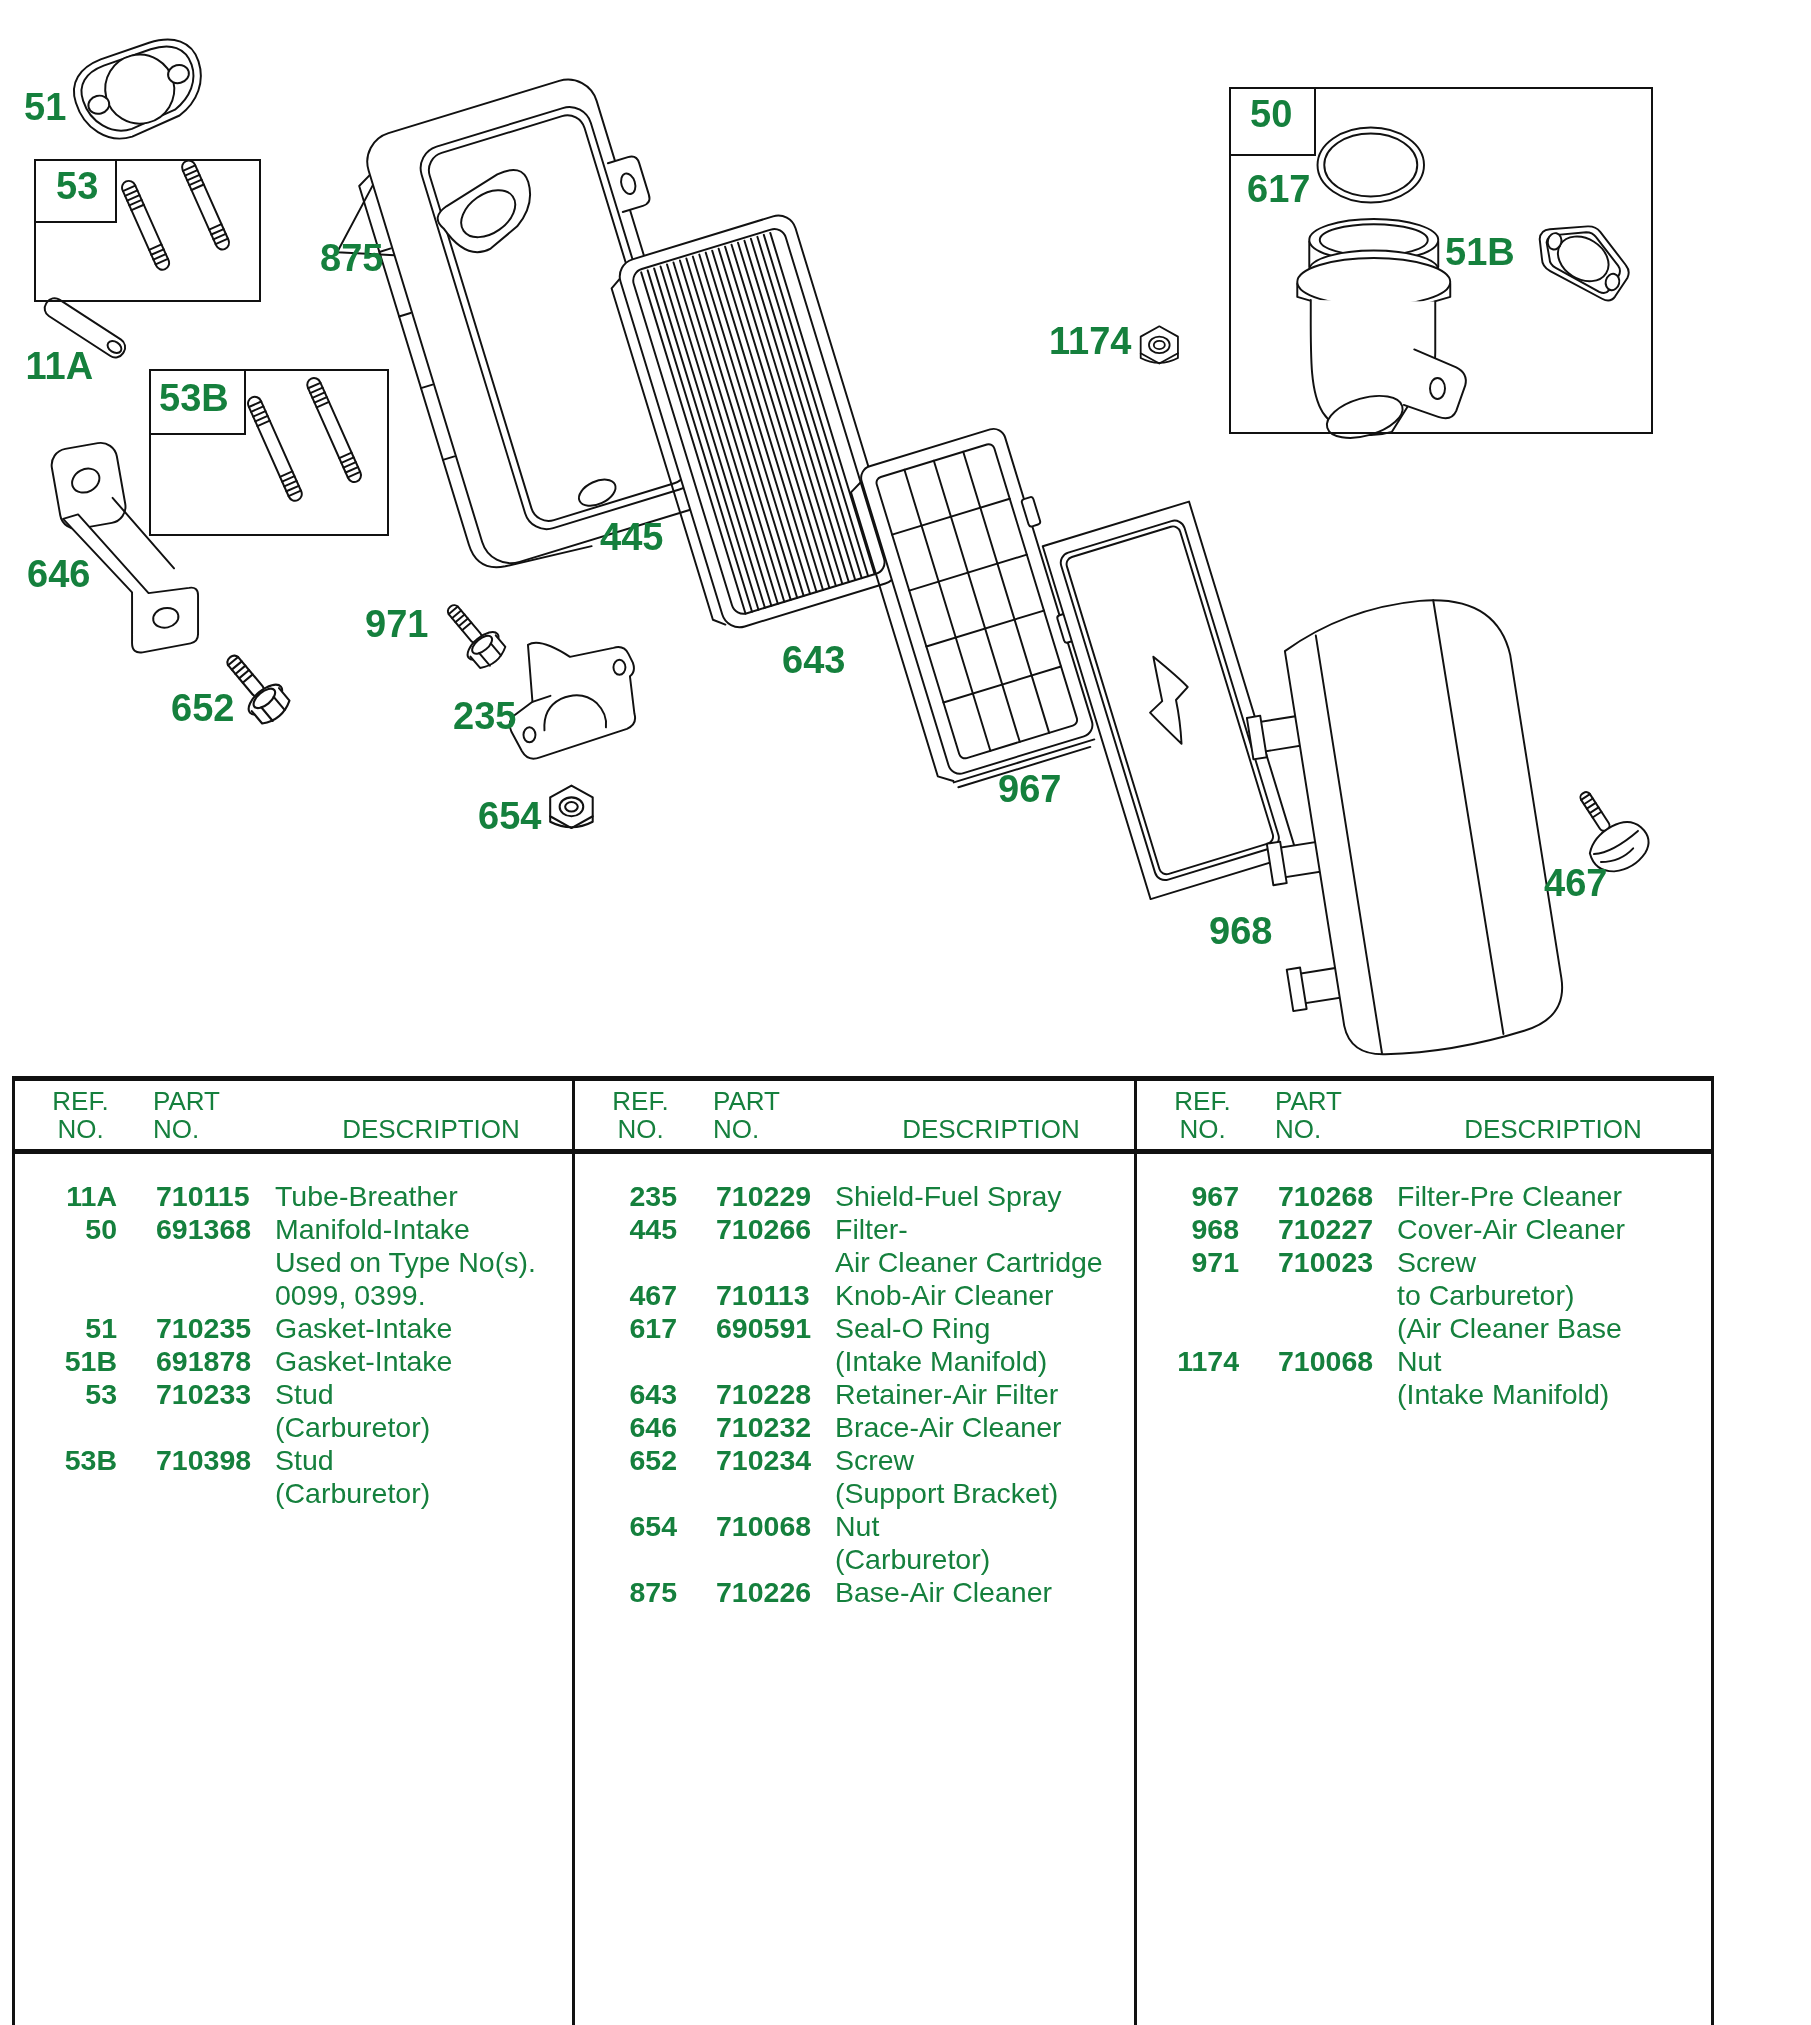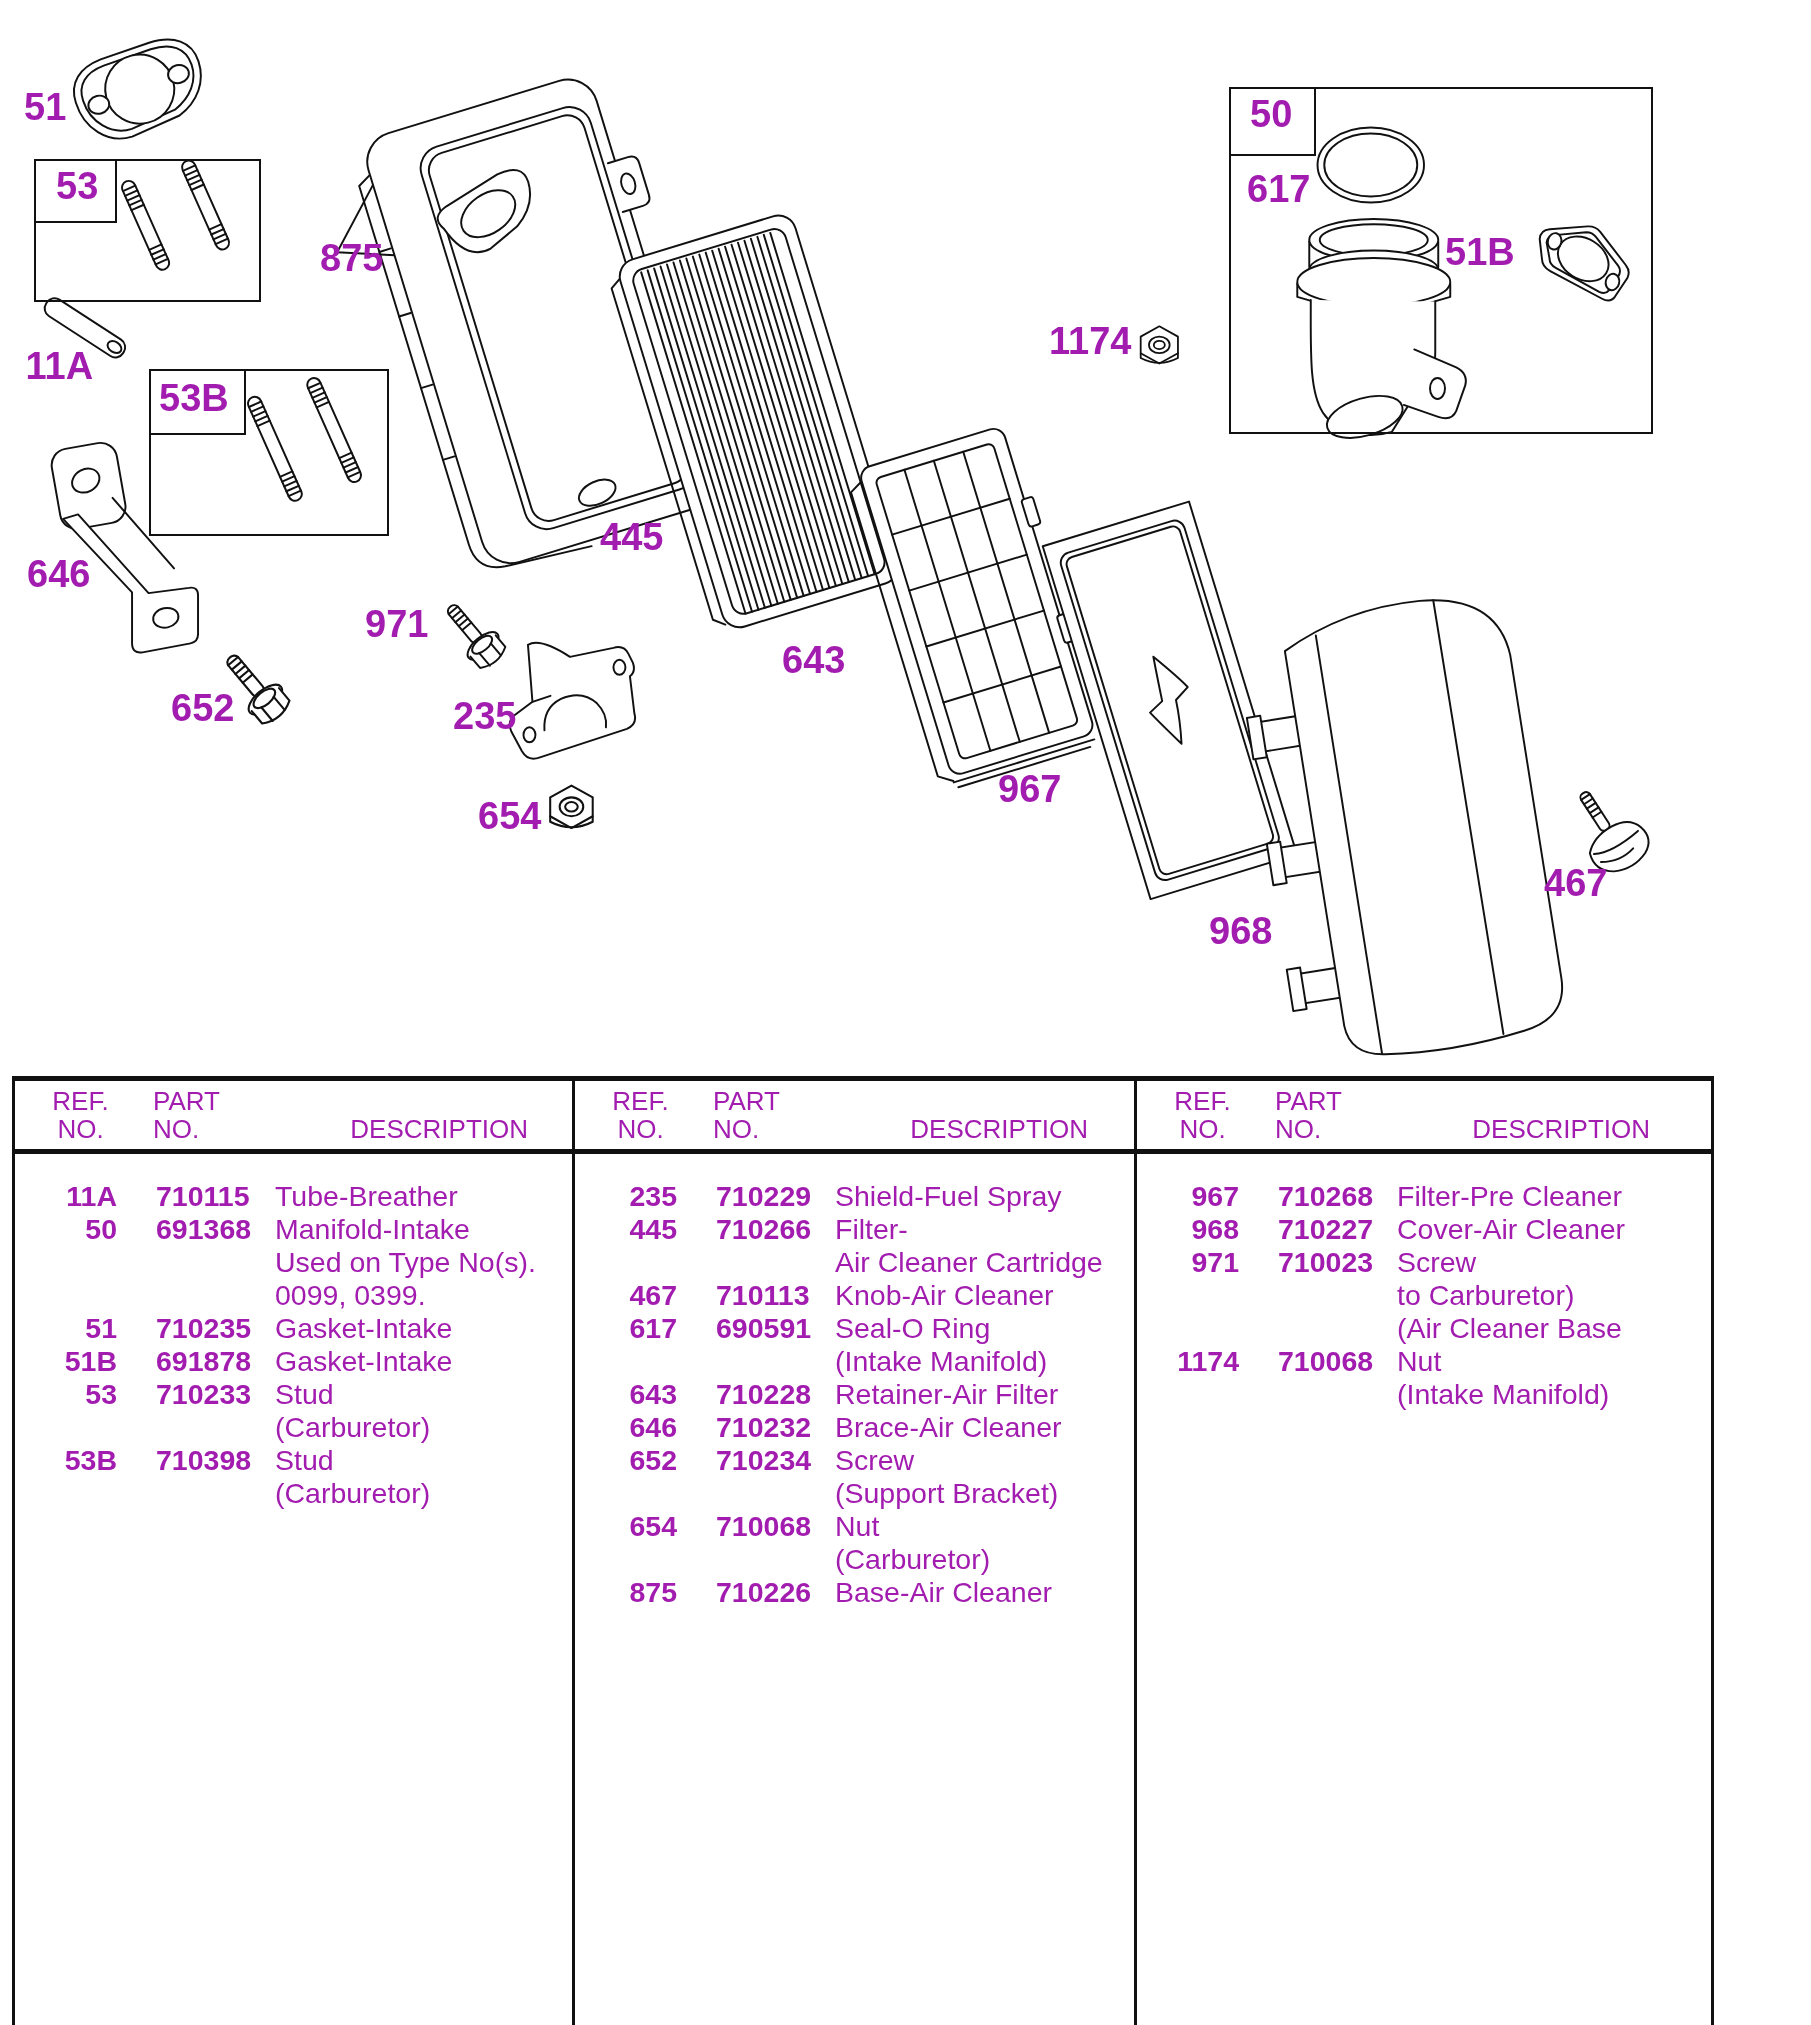--- a/index.html
+++ b/index.html
@@ -1,18 +1,18 @@
 <!DOCTYPE html>
 <html style="font-size:12px"><head>
 <meta charset="utf-8">
 <style>
   html,body { margin:0; padding:0; background:#fff; }
   #page {
     position:relative; width:1811px; height:2025px; background:#fff;
-    font-family:"Liberation Sans","DejaVu Sans",sans-serif; color:#a21caf; overflow:hidden;
+    font-family:"Liberation Sans","DejaVu Sans",sans-serif; color:#15803d; overflow:hidden;
   }
   
   #diagram { position:absolute; left:0; top:0; width:1811px; height:1076px; }
   #diagram-svg { position:absolute; left:0; top:0; }
   #diagram-svg path, #diagram-svg rect, #diagram-svg ellipse, #diagram-svg circle, #diagram-svg line {
     fill:none; stroke:#111; stroke-width:2.6; stroke-linejoin:round; stroke-linecap:round;
   }
   #diagram-svg .fw { fill:#fff; }
   .plabel {
     position:absolute; font-size:38px; font-weight:700; line-height:1;
@@ -20,21 +20,21 @@
   }
   .pbox { position:absolute; border:2.3px solid #111; background:transparent; }
   .pbox-cell { position:absolute; left:-2.3px; top:-2.3px; border:2.3px solid #111; background:#fff; }
   
   .hline { position:absolute; background:#111; height:5.3px; }
   .vline { position:absolute; background:#111; width:3px; }
   .tcol { position:absolute; top:1076px; bottom:0; }
   .chead { position:absolute; top:10.5px; left:0; right:0; height:69px; font-size:26px; line-height:28px; }
   .h-ref  { position:absolute; left:19.5px;  width:98px; text-align:center; }
   .h-part { position:absolute; left:141px; width:98px; text-align:left; }
-  .h-desc { position:absolute; left:276px; width:240px; text-align:right; top:28px; }
+  .h-desc { position:absolute; left:299px; width:240px; text-align:center; top:28px; }
   .rows { position:absolute; top:104px; left:0; right:0; font-size:28.5px; }
   .trow { position:relative; height:33px; }
   .t-ref  { position:absolute; left:0; width:105px; text-align:right; font-weight:700; }
   .t-part { position:absolute; left:144px; font-weight:700; }
   .t-desc { position:absolute; left:263px; font-weight:400; }
 </style>
 </head>
 <body>
 
 <div id="page">

